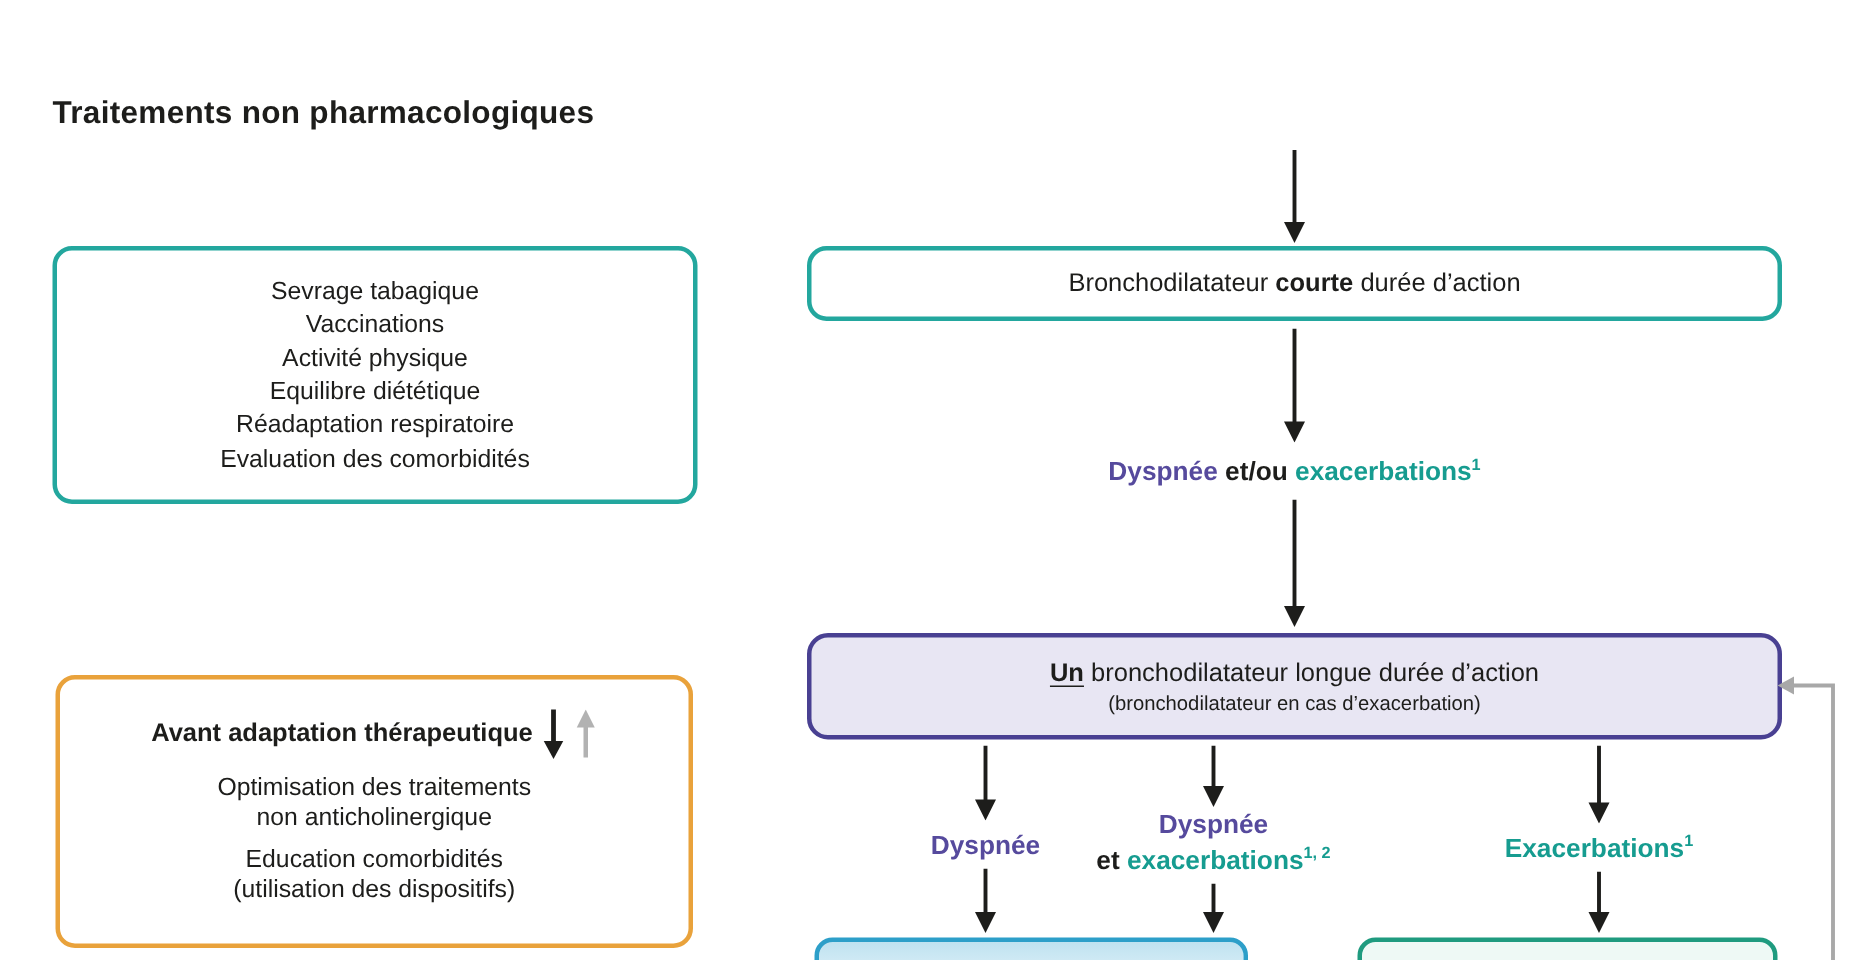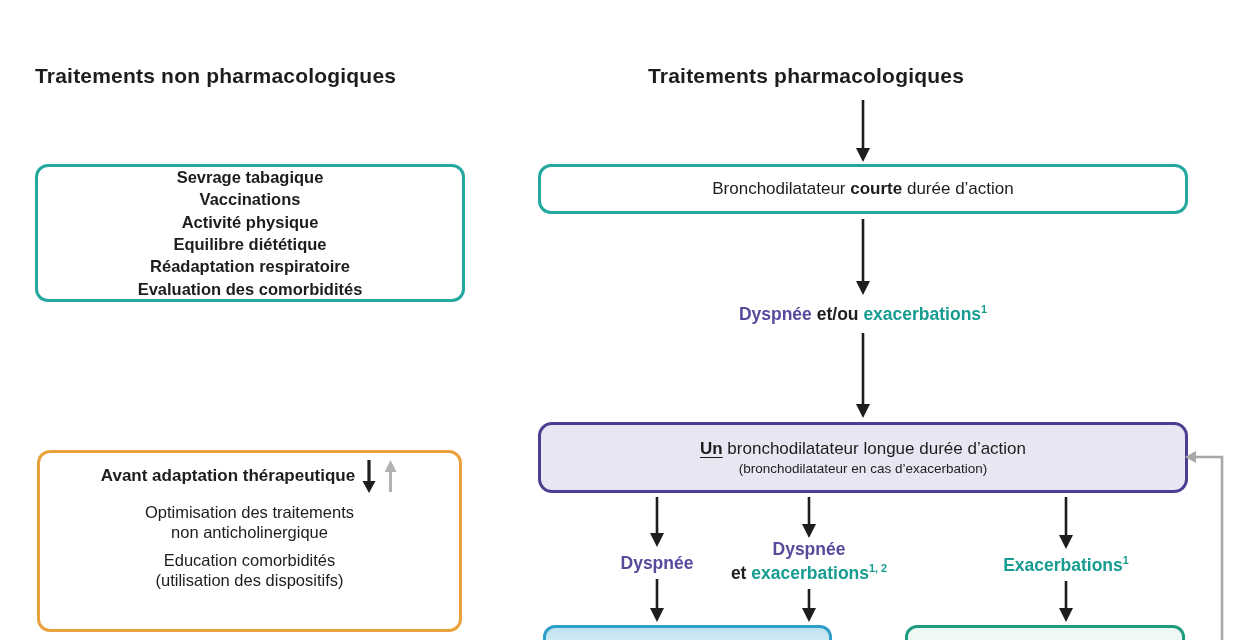--- a/index.html
+++ b/index.html
@@ -22,38 +22,37 @@
   .sub-note{font-size:13.5px;margin-top:2px;}
 
   .lbl{position:absolute;font-weight:bold;font-size:17.5px;text-align:center;line-height:24px;}
   .purple-t{color:#564a9d;}
   .teal-t{color:#169c90;}
   .black-t{color:#1d1d1b;}
   sup{font-size:62%;line-height:0;}
 
   .arrow{position:absolute;display:block;}
 
-  .adapt-content{padding-top:5px;}
+  .adapt-content{padding-top:18px;}
   .adapt-title-row{display:flex;align-items:center;justify-content:center;gap:6px;height:36px;}
   .adapt-title{font-weight:bold;font-size:17px;}
   .adapt-line{font-size:16.5px;line-height:20px;text-align:center;margin:0;}
   .gap8{margin-top:8px;}
   .gap3{margin-top:3px;}
 
   .un-underline{font-weight:bold;text-decoration:underline;text-underline-offset:2.5px;}
 </style>
 </head>
 <body>
 
 <div id="stage">
 
   <div class="heading" style="left:35px;top:64px;width:430px;">Traitements non pharmacologiques</div>
-  <div class="heading" style="left:648px;top:64px;width:430px;">Traitements pharmacologiques</div>
 
-  <div class="box box-teal" style="left:35px;top:164px;width:430px;height:138px;font-weight:bold;">
+  <div class="box box-teal" style="left:35px;top:164px;width:430px;height:172px;">
     <div class="center-col listbox">
       <div>Sevrage tabagique</div>
       <div>Vaccinations</div>
       <div>Activité physique</div>
       <div>Equilibre diététique</div>
       <div>Réadaptation respiratoire</div>
       <div>Evaluation des comorbidités</div>
     </div>
   </div>
 

